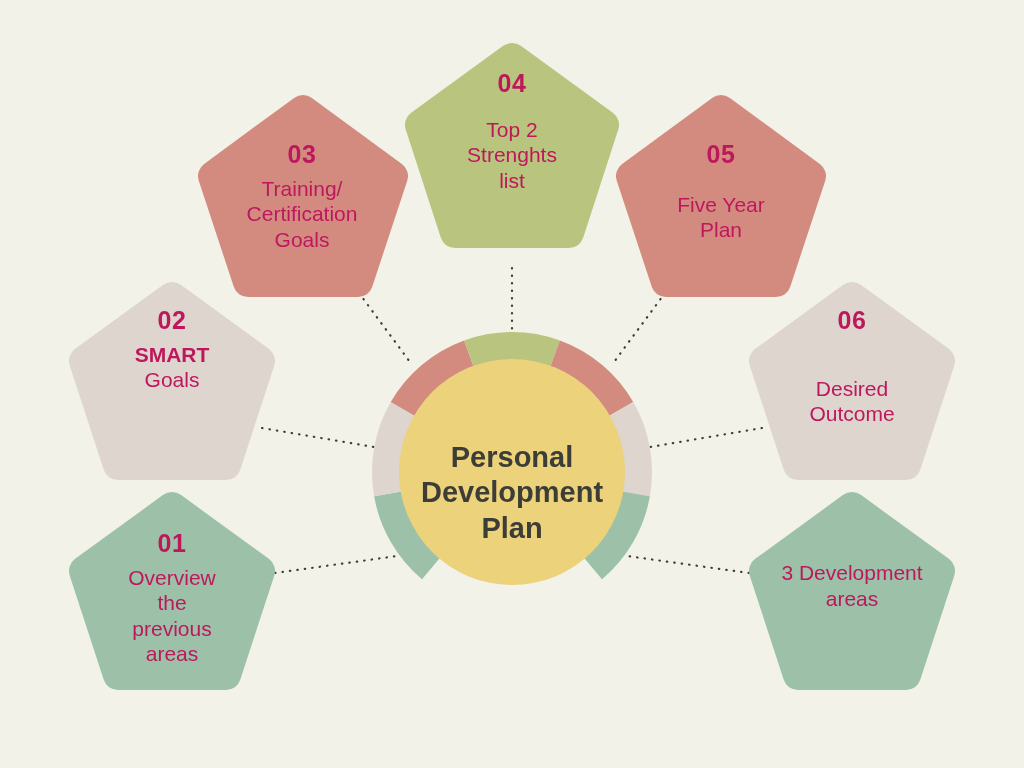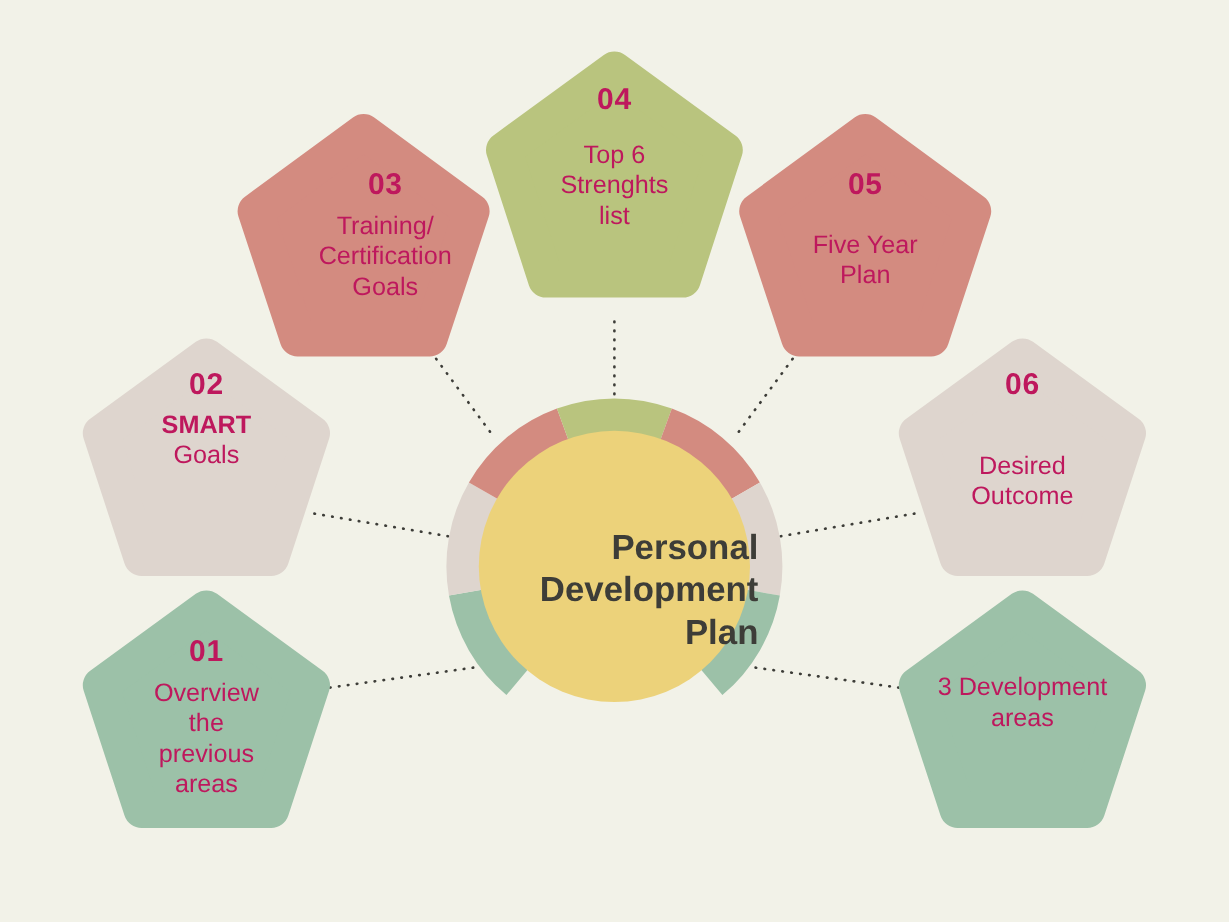--- a/index.html
+++ b/index.html
@@ -42,21 +42,21 @@
   }
   .node-label {
     font-size: 21px;
     font-weight: normal;
   }
   .node-label b {
     font-weight: bold;
   }
   #center-text {
     position: absolute;
-    text-align: right;
+    text-align: center;
     color: #3d3d38;
     font-size: 29px;
     font-weight: bold;
     line-height: 1.22;
     pointer-events: none;
   }
 </style>
 </head>
 <body>
 
@@ -115,33 +115,33 @@
   </div>
 
   <div class="node-text" style="left:62px; top:305px; width:220px;">
     <div class="node-num">02</div>
     <div class="node-label" style="">
       <div><b>SMART</b></div>
       <div>Goals</div>
     </div>
   </div>
 
-  <div class="node-text" style="left:211px; top:139px; width:220px;">
+  <div class="node-text" style="left:192px; top:139px; width:220px;">
     <div class="node-num">03</div>
     <div class="node-label">
       <div>Training/</div>
       <div>Certification</div>
       <div>Goals</div>
     </div>
   </div>
 
   <div class="node-text" style="left:402px; top:68px; width:220px;">
     <div class="node-num">04</div>
     <div class="node-label" style="margin-top:18px;">
-      <div>Top 6</div>
+      <div>Top 2</div>
       <div>Strenghts</div>
       <div>list</div>
     </div>
   </div>
 
   <div class="node-text" style="left:611px; top:139px; width:220px;">
     <div class="node-num">05</div>
     <div class="node-label" style="margin-top:22px;">
       <div>Five Year</div>
       <div>Plan</div>

